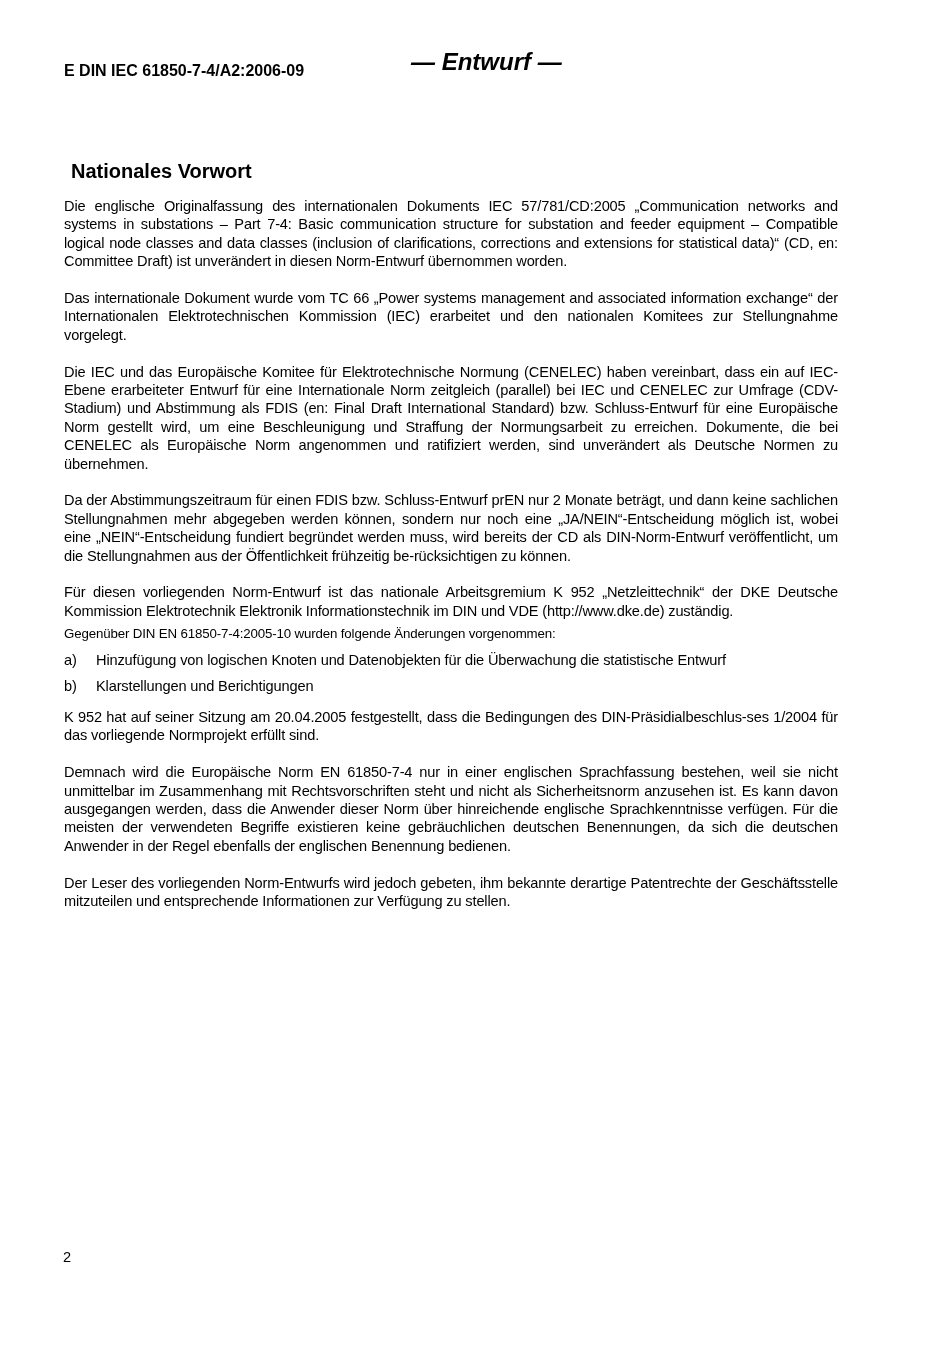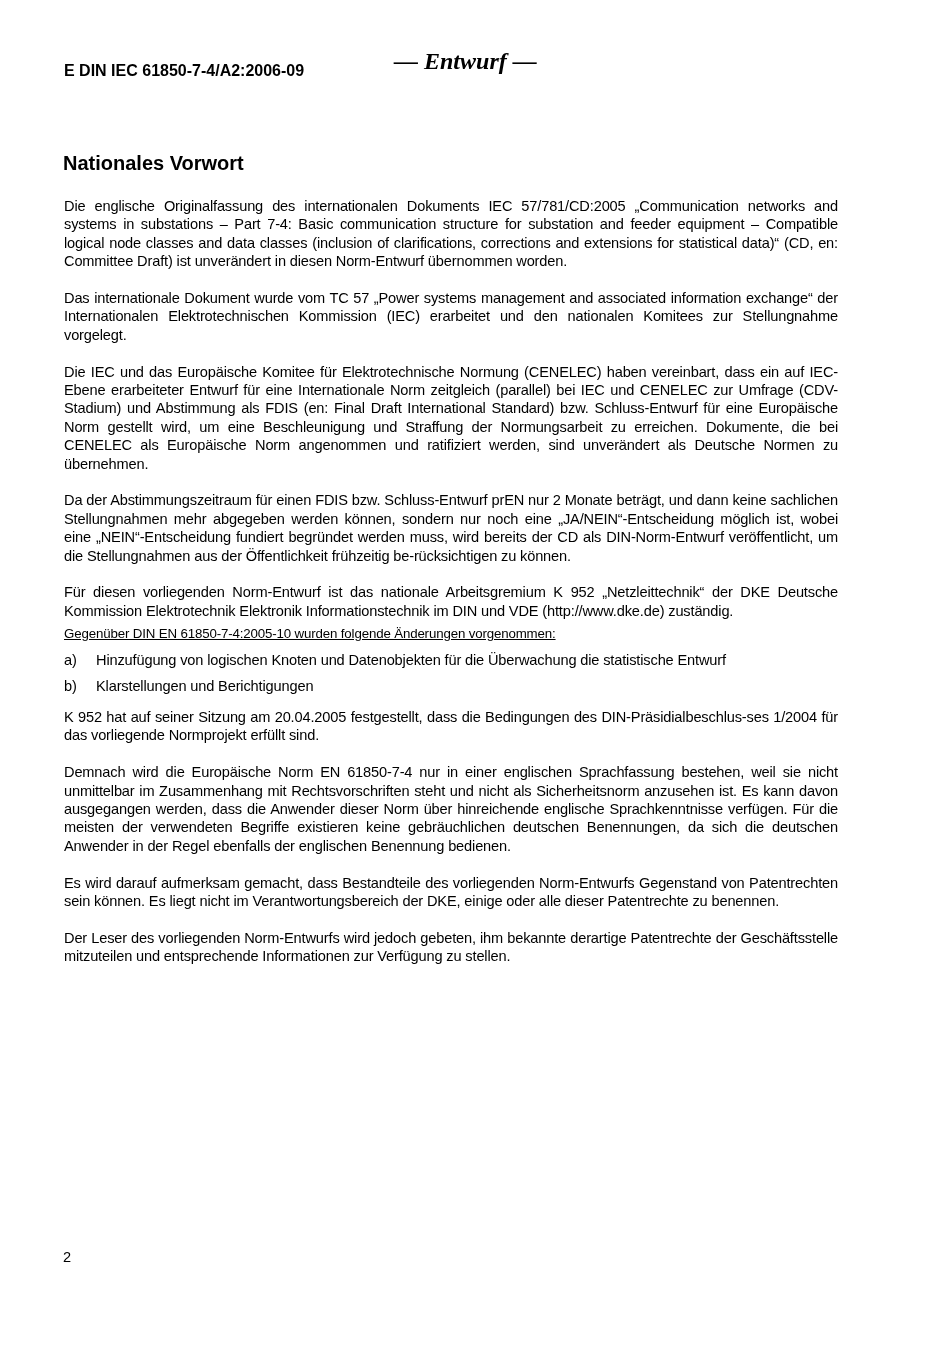--- a/index.html
+++ b/index.html
@@ -1,55 +1,54 @@
 <!DOCTYPE html>
 <html><head>
   <meta charset="utf-8">
   <style>
     html, body { margin: 0; padding: 0; background: #ffffff; }
     body { width: 950px; height: 1345px; position: relative; overflow: hidden; color: #000; font-family: "Liberation Sans", sans-serif; }
     .header-id { position: absolute; left: 64px; top: 62px; font-size: 16px; font-weight: bold; letter-spacing: 0; }
-    .header-draft { position: absolute; left: 394px; top: 48px; font-size: 24px; font-weight: bold; font-style: italic; font-family: Liberation Serif, serif; }
-    .title { position: absolute; left: 63px; top: 152px; font-size: 20px; font-weight: bold; margin: 0; }
+    .header-draft { position: absolute; left: 411px; top: 48px; font-size: 24px; font-weight: bold; font-style: italic; }
+    .title { position: absolute; left: 63px; top: 152px; font-size: 20px; font-weight: bold; margin: 8px; }
     .body { position: absolute; left: 64px; top: 197px; width: 774px; }
     .para { font-size: 14.6px; line-height: 18.4px; text-align: justify; margin: 0 0 18.4px 0; letter-spacing: -0.15px; }
-    .para.small { font-size: 13.3px; margin-bottom: 8px; margin-top: -14px; text-decoration: underline; }
+    .para.small { font-size: 13.3px; margin-bottom: 8px; margin-top: -14px; }
     .list { margin: 0 0 10px 0; padding: 0; list-style: none; }
     .list li { font-size: 14.6px; line-height: 18.4px; display: flex; margin-bottom: 8px; letter-spacing: -0.15px; }
     .list .marker { width: 32px; flex-shrink: 0; }
     .page-num { position: absolute; left: 63px; top: 1249px; font-size: 14.6px; }
   </style>
 </head>
 <body>
 
 <div>
   <div class="header-id">E DIN IEC 61850-7-4/A2:2006-09</div>
   <div class="header-draft">— Entwurf —</div>
 
   <h1 class="title">Nationales Vorwort</h1>
 
   <div class="body">
     <p class="para">Die englische Originalfassung des internationalen Dokuments IEC 57/781/CD:2005 „Communication networks and systems in substations – Part 7-4: Basic communication structure for substation and feeder equipment – Compatible logical node classes and data classes (inclusion of clarifications, corrections and extensions for statistical data)“ (CD, en: Committee Draft) ist unverändert in diesen Norm-Entwurf übernommen worden.</p>
-    <p class="para">Das internationale Dokument wurde vom TC 57 „Power systems management and associated information exchange“ der Internationalen Elektrotechnischen Kommission (IEC) erarbeitet und den nationalen Komitees zur Stellungnahme vorgelegt.</p>
+    <p class="para">Das internationale Dokument wurde vom TC 66 „Power systems management and associated information exchange“ der Internationalen Elektrotechnischen Kommission (IEC) erarbeitet und den nationalen Komitees zur Stellungnahme vorgelegt.</p>
     <p class="para">Die IEC und das Europäische Komitee für Elektrotechnische Normung (CENELEC) haben vereinbart, dass ein auf IEC-Ebene erarbeiteter Entwurf für eine Internationale Norm zeitgleich (parallel) bei IEC und CENELEC zur Umfrage (CDV-Stadium) und Abstimmung als FDIS (en: Final Draft International Standard) bzw. Schluss-Entwurf für eine Europäische Norm gestellt wird, um eine Beschleunigung und Straffung der Normungsarbeit zu erreichen. Dokumente, die bei CENELEC als Europäische Norm angenommen und ratifiziert werden, sind unverändert als Deutsche Normen zu übernehmen.</p>
     <p class="para">Da der Abstimmungszeitraum für einen FDIS bzw. Schluss-Entwurf prEN nur 2 Monate beträgt, und dann keine sachlichen Stellungnahmen mehr abgegeben werden können, sondern nur noch eine „JA/NEIN“-Entscheidung möglich ist, wobei eine „NEIN“-Entscheidung fundiert begründet werden muss, wird bereits der CD als DIN-Norm-Entwurf veröffentlicht, um die Stellungnahmen aus der Öffentlichkeit frühzeitig be-rücksichtigen zu können.</p>
     <p class="para">Für diesen vorliegenden Norm-Entwurf ist das nationale Arbeitsgremium K 952 „Netzleittechnik“ der DKE Deutsche Kommission Elektrotechnik Elektronik Informationstechnik im DIN und VDE (http://www.dke.de) zuständig.</p>
 
     <p class="para small">Gegenüber DIN EN 61850-7-4:2005-10 wurden folgende Änderungen vorgenommen:</p>
     <ul class="list">
       <li>
         <span class="marker">a)</span>
         <span>Hinzufügung von logischen Knoten und Datenobjekten für die Überwachung die statistische Entwurf</span>
       </li>
       <li>
         <span class="marker">b)</span>
         <span>Klarstellungen und Berichtigungen</span>
       </li>
     </ul>
 
     <p class="para" style="margin-top:12px">K 952 hat auf seiner Sitzung am 20.04.2005 festgestellt, dass die Bedingungen des DIN-Präsidialbeschlus-ses 1/2004 für das vorliegende Normprojekt erfüllt sind.</p>
     <p class="para">Demnach wird die Europäische Norm EN 61850-7-4 nur in einer englischen Sprachfassung bestehen, weil sie nicht unmittelbar im Zusammenhang mit Rechtsvorschriften steht und nicht als Sicherheitsnorm anzusehen ist. Es kann davon ausgegangen werden, dass die Anwender dieser Norm über hinreichende englische Sprachkenntnisse verfügen. Für die meisten der verwendeten Begriffe existieren keine gebräuchlichen deutschen Benennungen, da sich die deutschen Anwender in der Regel ebenfalls der englischen Benennung bedienen.</p>
-    <p class="para">Es wird darauf aufmerksam gemacht, dass Bestandteile des vorliegenden Norm-Entwurfs Gegenstand von Patentrechten sein können. Es liegt nicht im Verantwortungsbereich der DKE, einige oder alle dieser Patentrechte zu benennen.</p>
     <p class="para">Der Leser des vorliegenden Norm-Entwurfs wird jedoch gebeten, ihm bekannte derartige Patentrechte der Geschäftsstelle mitzuteilen und entsprechende Informationen zur Verfügung zu stellen.</p>
   </div>
 
   <div class="page-num">2</div>
 </div>
 
 </body></html>

